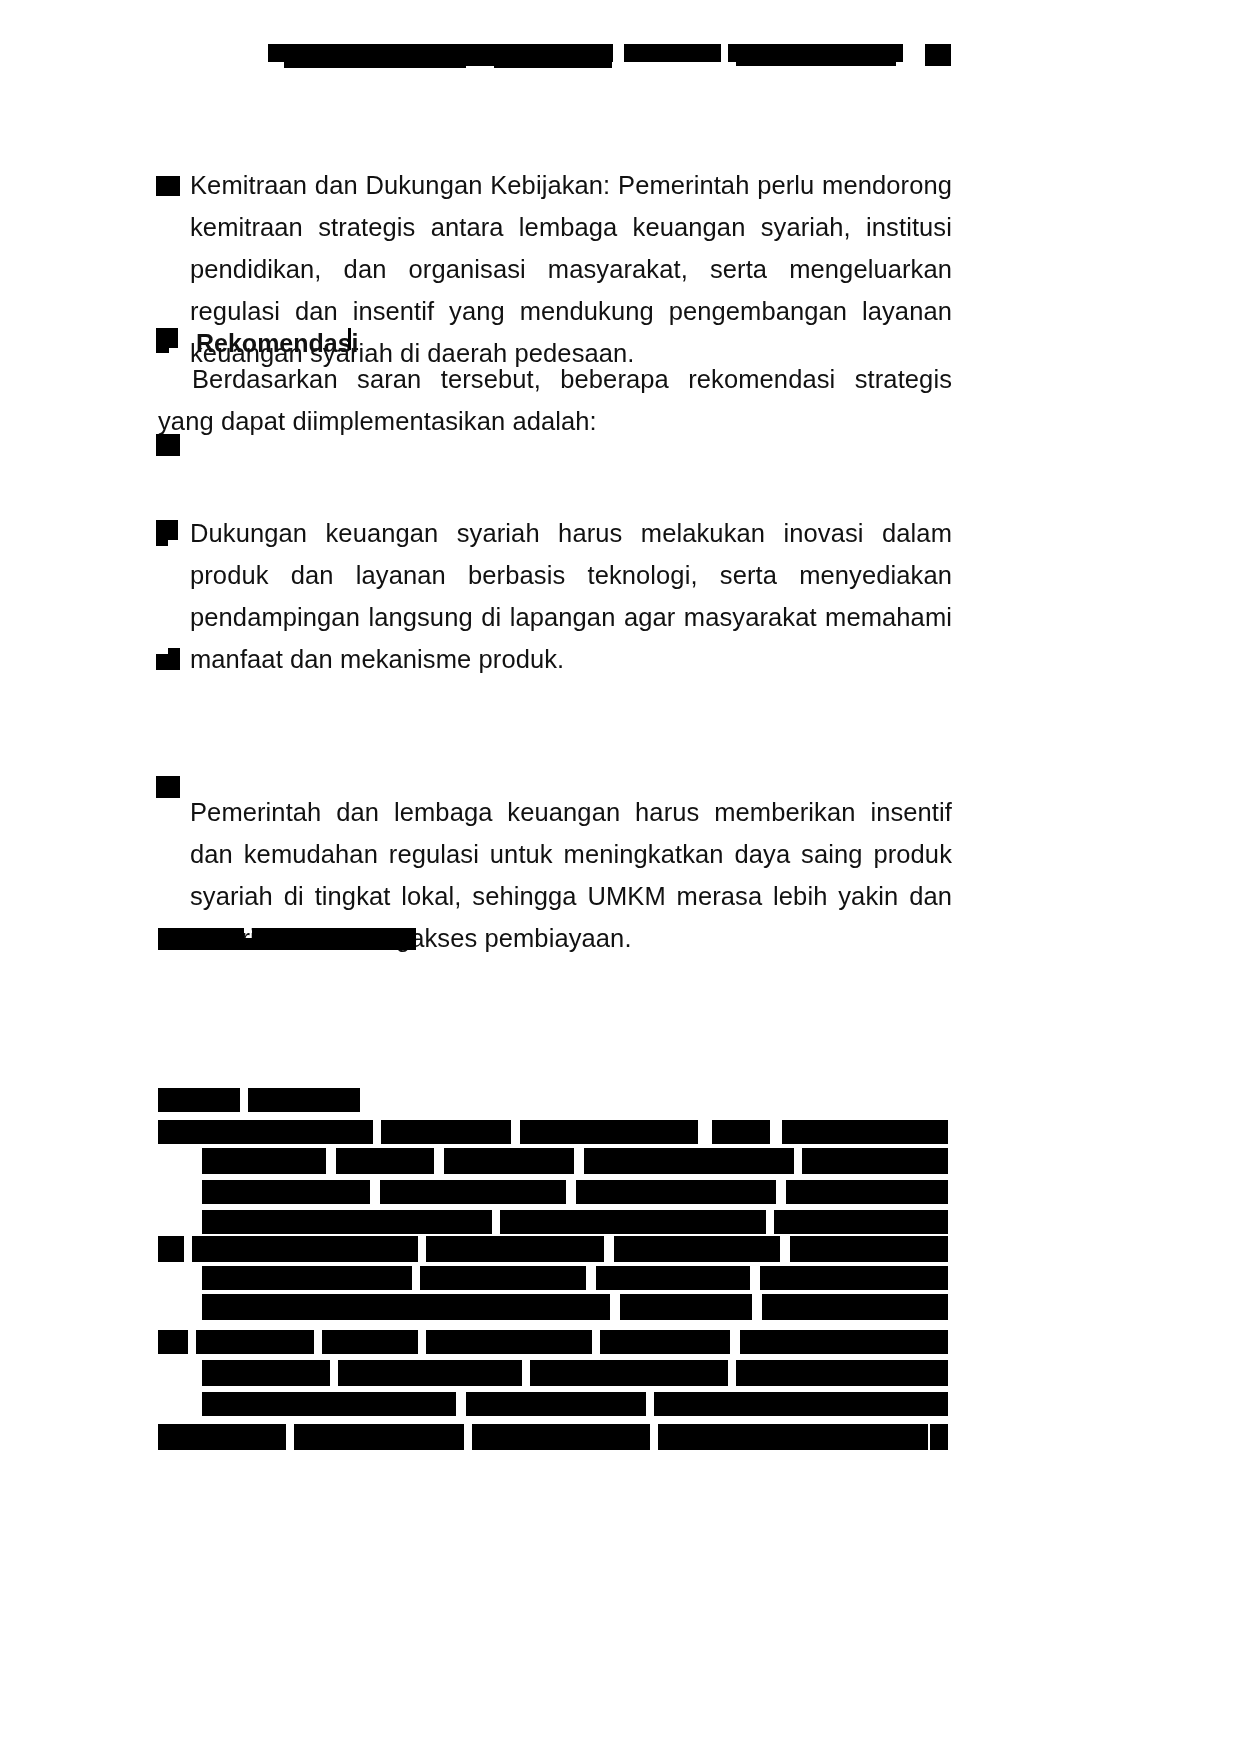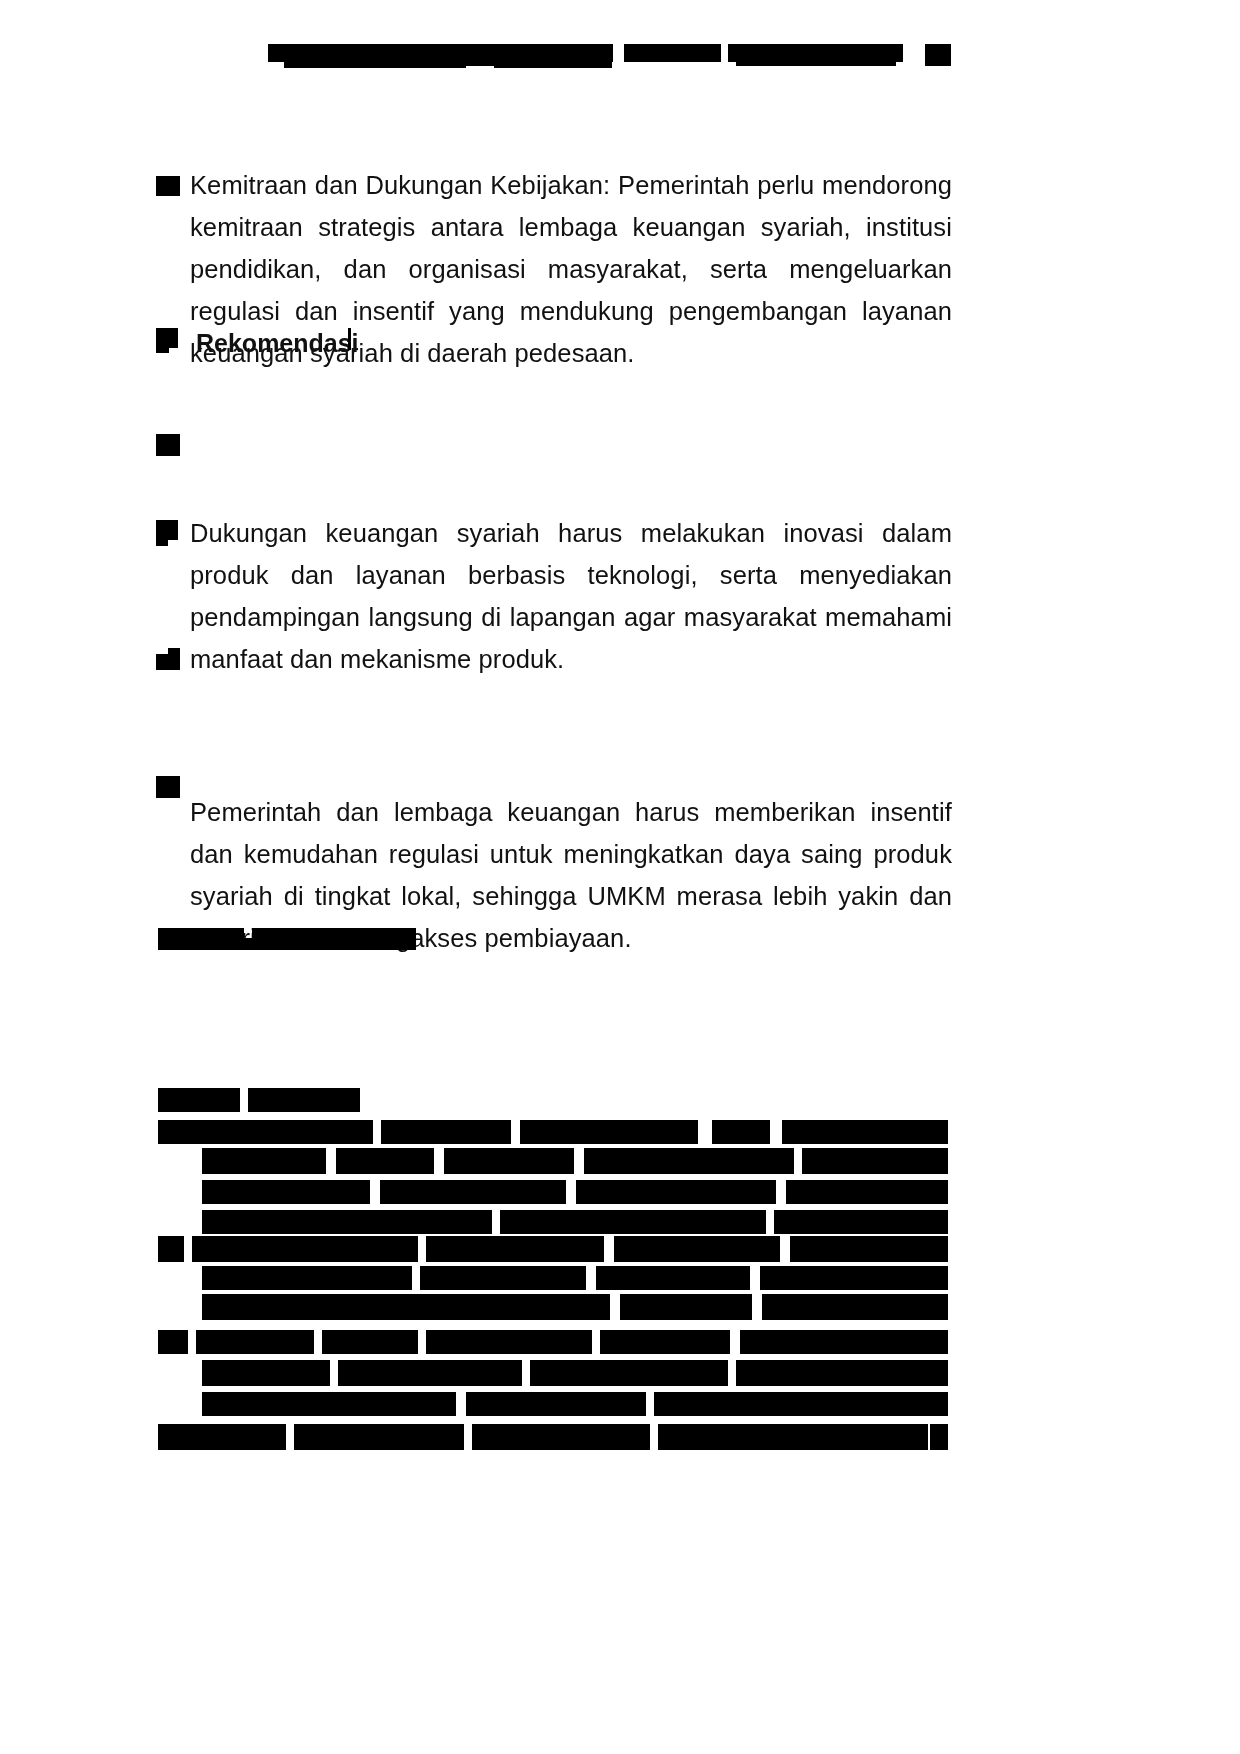--- a/index.html
+++ b/index.html
@@ -76,20 +76,21 @@
   <div class="bullet-box" style="left:156px; top:176px; width:24px; height:20px;"></div>
   <div class="para" style="left:190px; top:164px; width:762px;">Kemitraan dan Dukungan Kebijakan: Pemerintah perlu mendorong kemitraan strategis antara lembaga keuangan syariah, institusi pendidikan, dan organisasi masyarakat, serta mengeluarkan regulasi dan insentif yang mendukung pengembangan layanan keuangan syariah di daerah pedesaan.</div>
 
   <div>
     <div class="redact" style="left:156px; top:328px; width:22px; height:20px;"></div>
     <div class="redact" style="left:156px; top:343px; width:13px; height:10px;"></div>
   </div>
   <div class="heading" style="left:196px; top:326px; width:400px;">Rekomendasi</div>
   <div class="redact" style="left:348px; top:328px; width:3px; height:22px;"></div>
 
+  <div class="para indent-first" style="left:158px; top:358px; width:794px;">Berdasarkan saran tersebut, beberapa rekomendasi strategis yang dapat diimplementasikan adalah:</div>
 
   <div class="bullet-box" style="left:156px; top:434px; width:24px; height:22px;"></div>
 
   <div>
     <div class="bullet-box" style="left:156px; top:520px; width:22px; height:20px;"></div>
     <div class="bullet-box" style="left:156px; top:535px; width:12px; height:11px;"></div>
   </div>
   <div class="para" style="left:190px; top:512px; width:762px;">Dukungan keuangan syariah harus melakukan inovasi dalam produk dan layanan berbasis teknologi, serta menyediakan pendampingan langsung di lapangan agar masyarakat memahami manfaat dan mekanisme produk.</div>
 
   <div>

